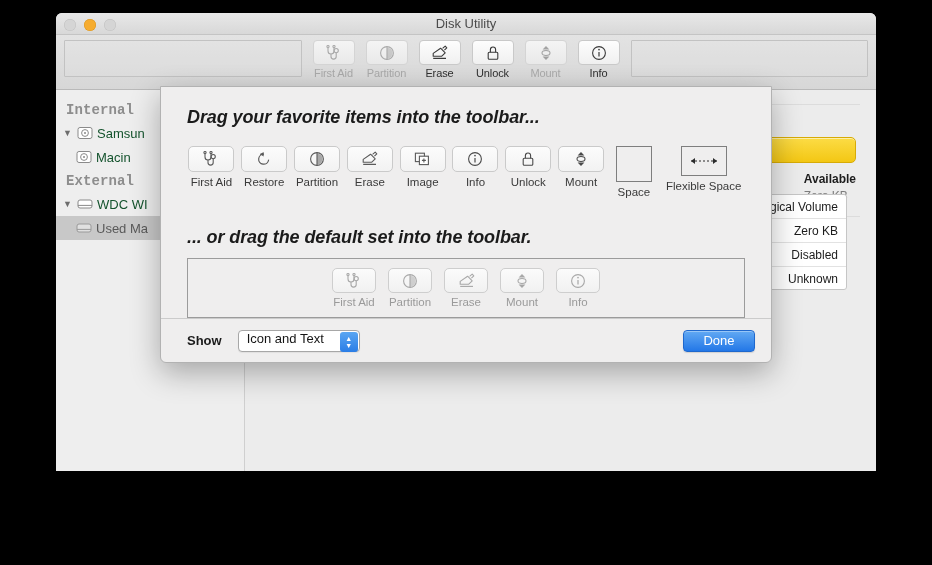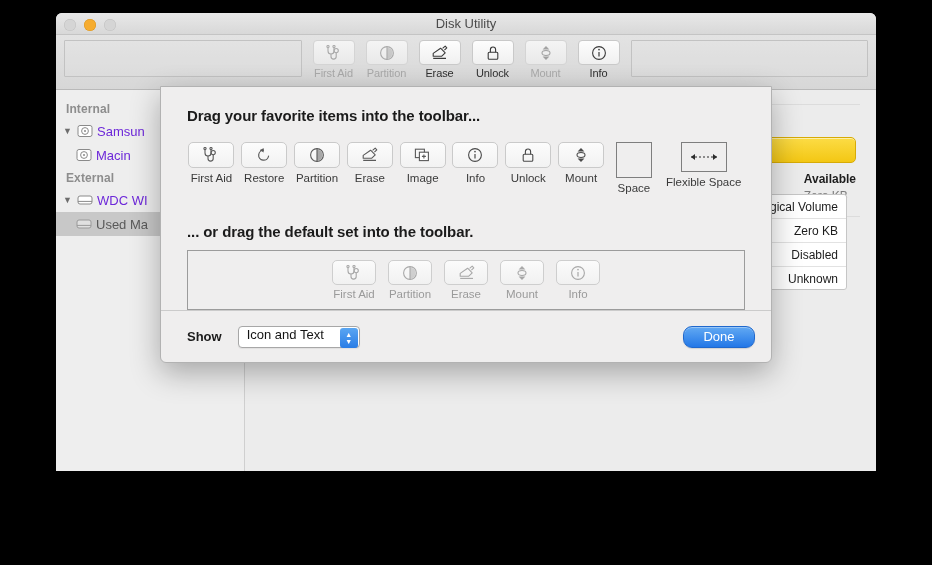--- a/index.html
+++ b/index.html
@@ -69,32 +69,32 @@
   .tbitem.dim svg { opacity: .42; }
 
   
   #body { display: flex; height: 381px; }
   #sidebar {
     width: 189px; background: #eeeeee;
     border-right: 0.5px solid #cfcfcf;
     padding-top: 8px; font-size: 13px; color: #1d1d1d;
   }
   .sb-group {
-    font-size: 12px; color: #8d8d8d; font-weight: 600;
-    padding: 4px 0 3px 10px; letter-spacing: .1px;
+    font-size: 14px; color: #8d8d8d; font-weight: 600;
+    padding: 4px 0 3px 10px; letter-spacing: .1px; font-family: Liberation Mono, monospace;
   }
   .sb-row {
     display: flex; align-items: center; height: 24px;
     padding-left: 6px; gap: 4px; white-space: nowrap; overflow: hidden;
   }
   .sb-row.selected { background: #c8c8c8; }
   .sb-row.selected .sb-label { color: #595959; }
   .sb-row.indent { padding-left: 20px; }
   .tri { width: 11px; font-size: 9px; color: #6d6d6d; text-align: center; }
-  .sb-label { font-size: 13px; color: #6d28d9; }
+  .sb-label { font-size: 13px; color: #14532d; }
 
   #content { flex: 1; background: #ececec; position: relative; }
 
   
   #cap-area { position: absolute; left: 32px; right: 16px; top: 0; }
   #cap-divider { position: absolute; left: 0; right: 0; top: 14px; height: 1px; background: #dcdcdc; }
   #cap-bar {
     position: absolute; right: 4px; top: 47px;
     width: 200px; height: 26px;
     background: linear-gradient(to bottom,#fcdc45,#f3c714);
@@ -135,21 +135,21 @@
     width: 612px; height: 277px;
     background: #efeeee;
     border: 0.5px solid #b2b2b2;
     border-radius: 0 0 6px 6px;
     box-shadow: 0 10px 30px rgba(0,0,0,.30);
     z-index: 20;
     display: flex; flex-direction: column;
   }
   #sheet-body { flex: 1; padding: 20px 26px 0 26px; }
   .sheet-head {
-    font-size: 15px; font-weight: bold; color: #1b1b1b; letter-spacing: -.1px;
+    font-size: 18px; font-weight: bold; color: #1b1b1b; letter-spacing: -.1px; font-style: italic;
   }
 
   #palette { display: flex; gap: 4px; margin-top: 18px; }
   .pal {
     width: 52px; text-align: center; cursor: default;
   }
   .pal.wide { width: 88px; }
   .pal.sq { width: 52px; }
   .pal .chip {
     width: 46px; height: 26px; margin: 0 auto;
@@ -207,21 +207,21 @@
     border-radius: 3px;
     display: flex; flex-direction: column;
     align-items: center; justify-content: center;
     color: #fff; font-size: 7px; line-height: 7px;
   }
   #done-button {
     margin-left: auto;
     width: 72px; height: 22px;
     background: linear-gradient(to bottom,#62a9f3,#2377e7);
     border: 0.5px solid #1f68cd;
-    border-radius: 9px;
+    border-radius: 4px;
     color: #fff; font-size: 13px;
     display: flex; align-items: center; justify-content: center;
     box-shadow: inset 0 1px 0 rgba(255,255,255,.35), 0 1px 1px rgba(0,0,0,.12);
   }
 
   svg { display: block; }
 </style>
 </head>
 <body>
 

